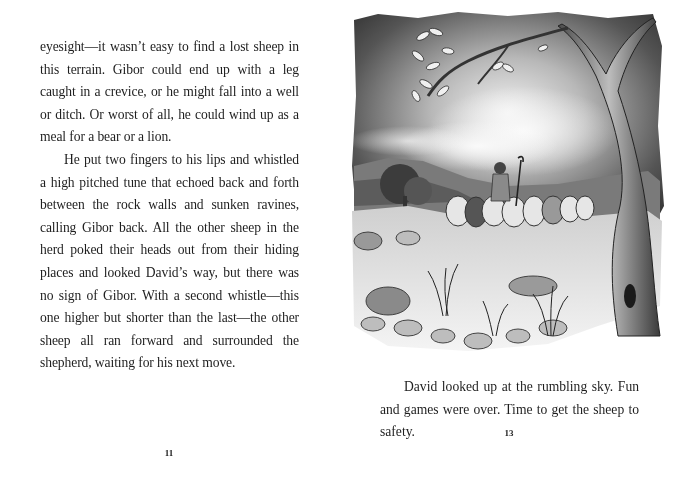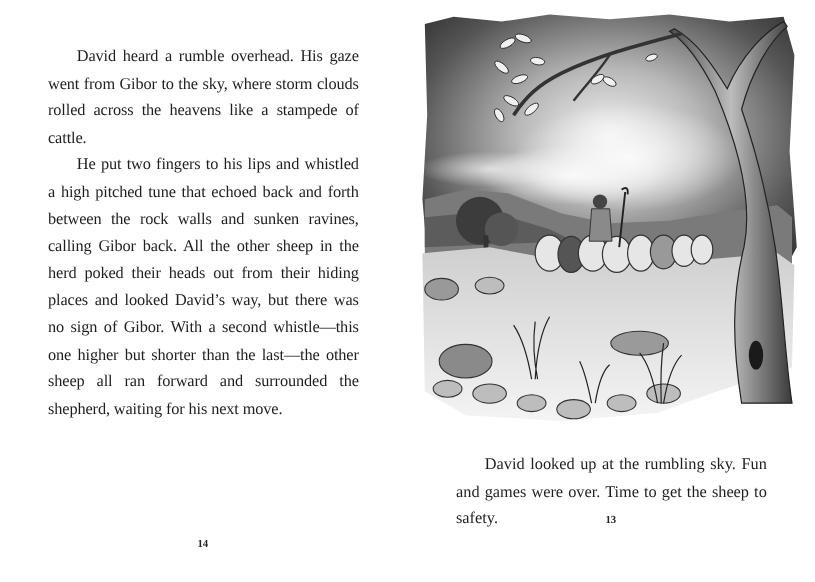--- a/index.html
+++ b/index.html
@@ -45,24 +45,24 @@
     text-align: justify;
     text-align-last: left;
   }
   .caption.indent { text-indent: 24px; }
 </style>
 </head>
 <body>
 
 <div class="page page-left">
   <div class="text-block">
-    <p class="para indent">David heard a rumble overhead. His gaze went from Gibor to the sky, where storm clouds rolled across the heavens like a stampede of cattle.</p>
+    <p class="para">eyesight—it wasn’t easy to find a lost sheep in this terrain. Gibor could end up with a leg caught in a crevice, or he might fall into a well or ditch. Or worst of all, he could wind up as a meal for a bear or a lion.</p>
     <p class="para indent">He put two fingers to his lips and whistled a high pitched tune that echoed back and forth between the rock walls and sunken ravines, calling Gibor back. All the other sheep in the herd poked their heads out from their hiding places and looked David’s way, but there was no sign of Gibor. With a second whistle—this one higher but shorter than the last—the other sheep all ran forward and surrounded the shepherd, waiting for his next move.</p>
   </div>
-  <div class="folio folio-left">14</div>
+  <div class="folio folio-left">11</div>
 </div>
 
 <div class="page page-right">
   <div class="illustration">
     <svg width="318" height="352" viewBox="0 0 318 352">
       <defs>
         <radialGradient id="sky" cx="0.5" cy="0.45" r="0.7">
           <stop offset="0" stop-color="#f2f2f2"></stop>
           <stop offset="0.35" stop-color="#b8b8b8"></stop>
           <stop offset="0.75" stop-color="#555"></stop>

